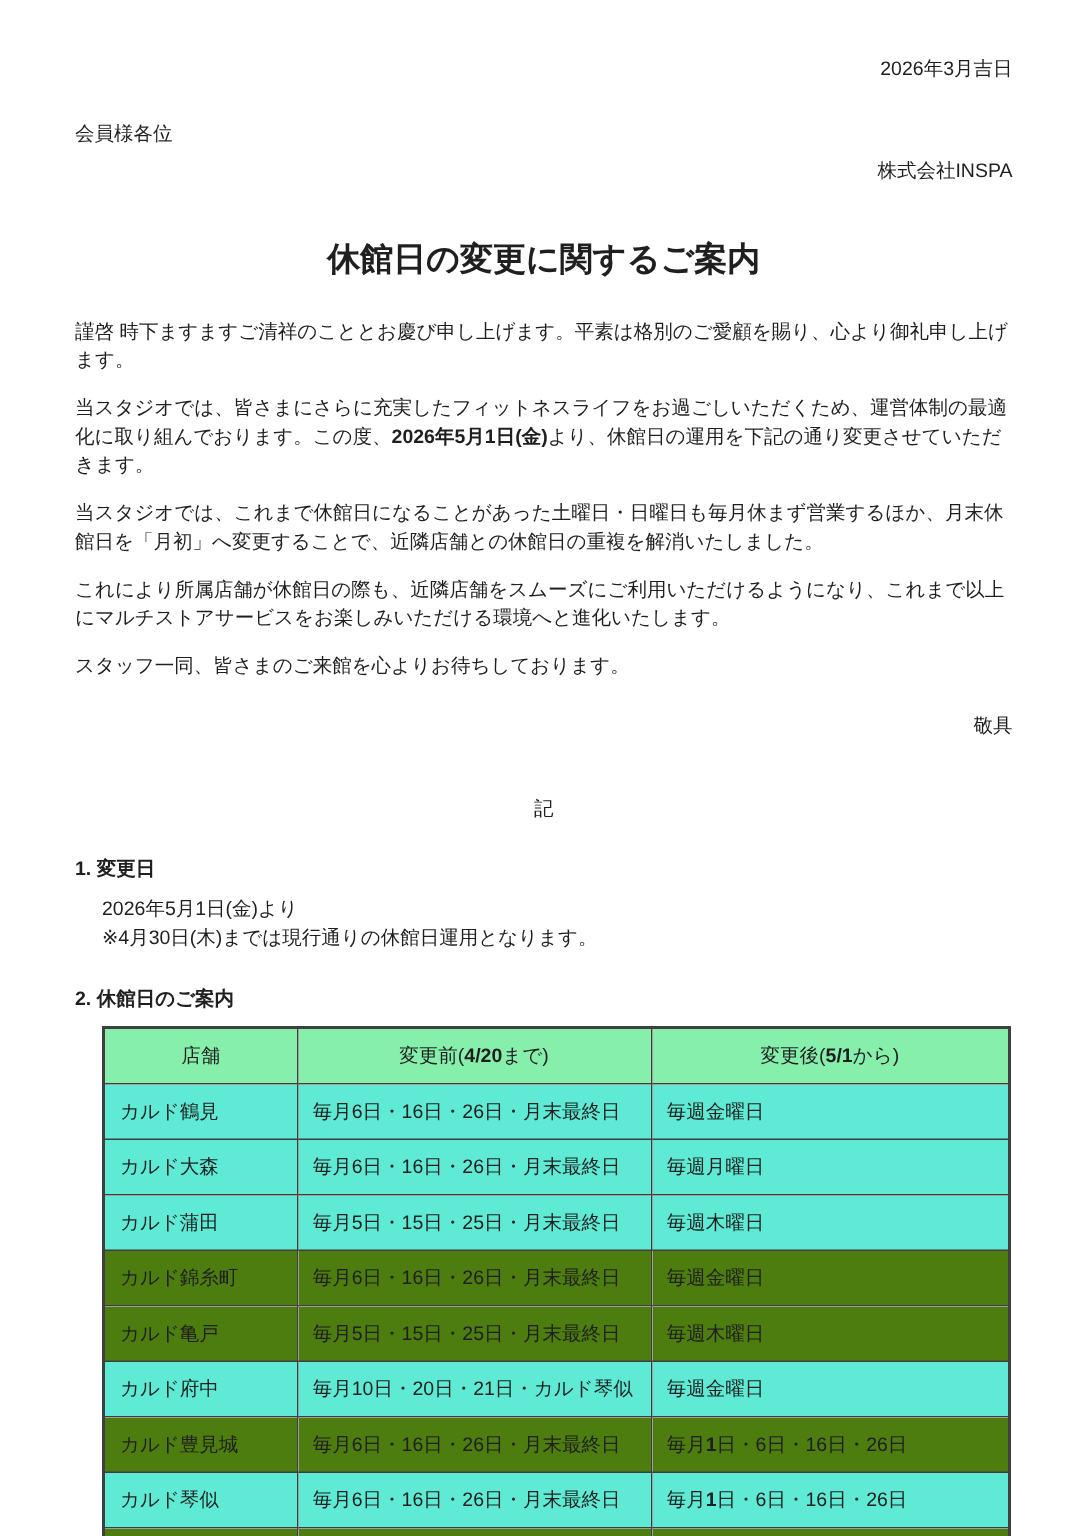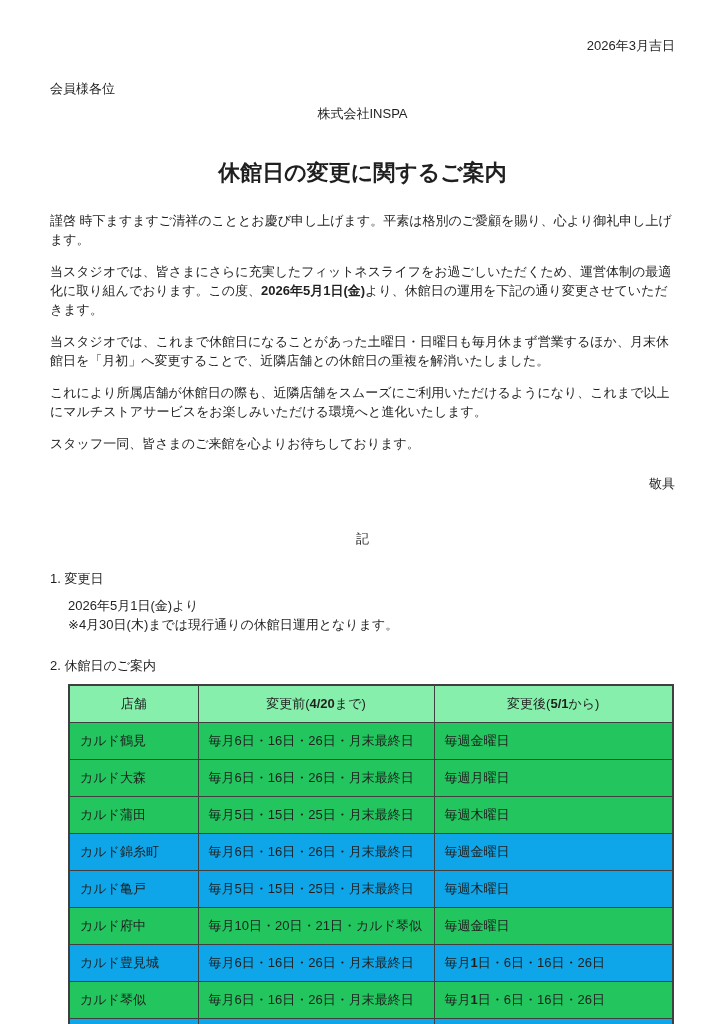--- a/index.html
+++ b/index.html
@@ -13,32 +13,32 @@
     width: 725px; height: 1024px;
     margin: 0 auto;
     padding: 30px 50px 0 50px;
     overflow: hidden;
     background: #ffffff;
     font-size: 13px;
     line-height: 19px;
   }
   .date-line   { text-align: right; padding-top: 6px; }
   .recipient   { margin-top: 24px; }
-  .company     { text-align: center; margin-top: 6px; }
+  .company     { text-align: right; margin-top: 6px; }
   .doc-title {
     text-align: center;
     font-size: 22px;
     font-weight: bold;
     line-height: 24px;
     margin: 38px 0 26px 0;
   }
   .para { margin: 0 0 13px 0; }
   .closing { text-align: right; margin: 21px 0 0 0; }
   .record-marker { text-align: center; margin: 36px 0 21px 0; }
-  .section-heading { font-weight: normal; margin: 0 0 8px 0; }
+  .section-heading { font-weight: bold; margin: 0 0 8px 0; }
   .section-body { margin: 0 0 0 18px; }
   .section-gap { margin-top: 22px; }
   b, strong { font-weight: bold; }
 
   table.schedule {
     border-collapse: collapse;
     margin: 9px 0 0 18px;
     width: 604px;
     table-layout: fixed;
     border: 2px solid #3f3f3f;
@@ -50,22 +50,22 @@
     font-size: 13px;
     line-height: 18px;
     overflow: hidden;
     white-space: nowrap;
   }
   table.schedule th {
     background: #86efac;
     text-align: center;
     margin-left: 33px;
   }
-  table.schedule td { text-align: left; background: #22c55e; }
-  tr.shaded td { background: #0ea5e9; }
+  table.schedule td { text-align: left; background: #5eead4; }
+  tr.shaded td { background: #4d7c0f; }
   col.c-store  { width: 129px; }
   col.c-before { width: 236px; }
   col.c-after  { width: 239px; }
 </style>
 </head>
 <body>
 
 <div class="page">
 
   <div class="date-line">2026年3月吉日</div>

